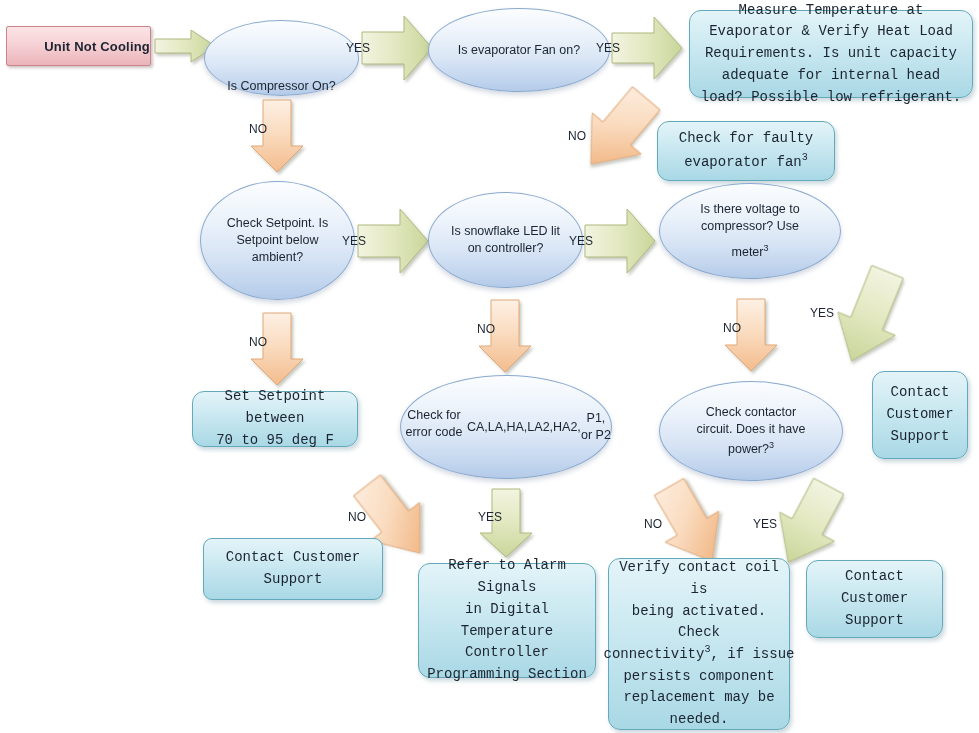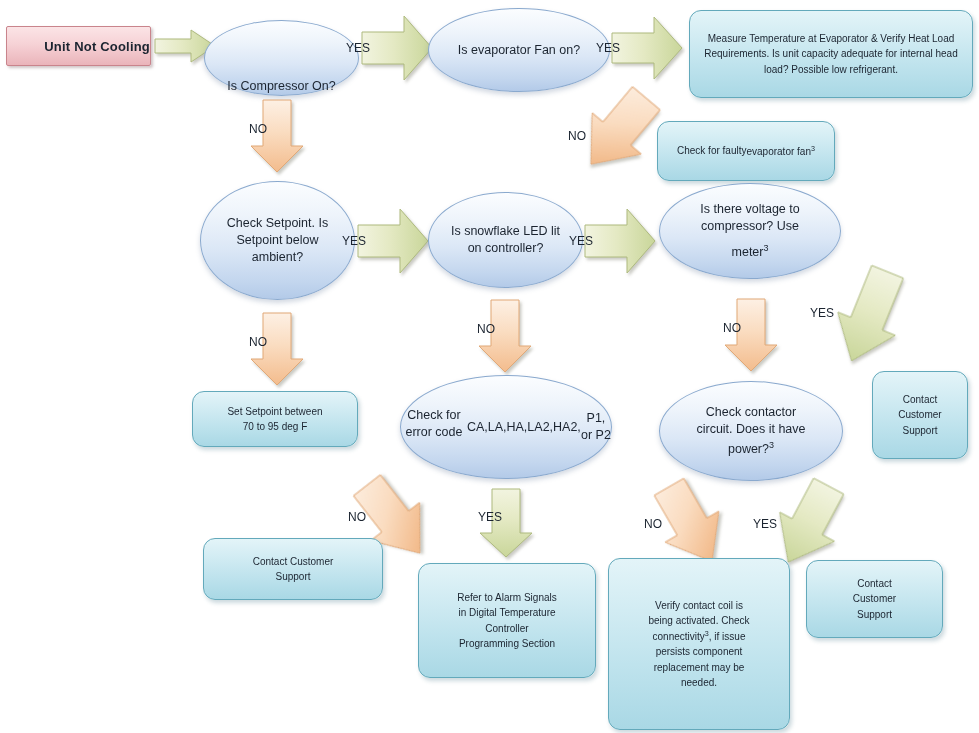--- a/index.html
+++ b/index.html
@@ -32,23 +32,24 @@
     border:1px solid #8aa9ce;
     font-size:12.5px;line-height:1.35;
     box-shadow:0 3px 5px rgba(110,130,160,.30);
   }
 
   
   .tealbox{
     border-radius:12px;
     background:linear-gradient(to bottom,#e3f4f8 0%,#d2ecf3 30%,#bfe3ed 62%,#a9d8e5 100%);
     border:1px solid #63a9bb;
-    font-size:10px;line-height:1.55;
+    font-size:14px;line-height:1.55;
     box-shadow:2px 3px 4px rgba(100,140,155,.33);
     padding:4px 8px;
+    font-family:Liberation Mono, monospace;
   }
 
   
   .arrow{position:absolute;display:flex;align-items:center;justify-content:flex-start;}
   .arrow .lbl{
     position:relative;z-index:3;font-size:12px;color:#1b2430;
     pointer-events:none;white-space:nowrap;
   }
   .arrow svg{position:absolute;left:0;top:0;overflow:visible;}
 
@@ -134,21 +135,21 @@
 
   <div class="arrow" style="left:566px;top:82px;width:104px;height:100px;">
     <svg width="104" height="100" viewBox="0 0 104 100">
       <g transform="rotate(40 52 50)">
         <polygon points="34,6 70,6 70,52 84,52 52,92 20,52 34,52" fill="url(#gNoD)" stroke="#e1a877" stroke-width="1" filter="url(#shadow)"></polygon>
       </g>
     </svg>
     <span class="lbl" style="margin-top:8px;margin-left:2px;">NO</span>
   </div>
 
-  <div class="node tealbox" style="left:657px;top:121px;width:178px;height:60px;flex-direction:row;">
+  <div class="node tealbox" style="left:657px;top:121px;width:178px;height:60px;flex-direction:column;">
     <div>Check for faulty</div>
     <div class="nowrapline" style="margin-top:2px;">
       <span>evaporator fan</span><sup>3</sup>
     </div>
   </div>
 
   <div class="node ellipse" style="left:200px;top:181px;width:155px;height:119px;">
     <span style="display:block;width:105px;">Check Setpoint.  Is Setpoint below ambient?</span>
   </div>
 
@@ -260,21 +261,21 @@
 
   <div class="arrow" style="left:757px;top:477px;width:102px;height:96px;">
     <svg width="102" height="96" viewBox="0 0 102 96">
       <g transform="rotate(28 51 48)">
         <polygon points="34,4 68,4 68,50 82,50 51,90 20,50 34,50" fill="url(#gYesV)" stroke="#aeba7f" stroke-width="1" filter="url(#shadow)"></polygon>
       </g>
     </svg>
     <span class="lbl" style="margin-top:-2px;margin-left:-4px;">YES</span>
   </div>
 
-  <div class="node tealbox" style="left:203px;top:538px;width:180px;height:62px;flex-direction:column;">
+  <div class="node tealbox" style="left:203px;top:538px;width:180px;height:62px;flex-direction:column;border-radius:9px;">
     <div>Contact Customer</div>
     <div>Support</div>
   </div>
 
   <div class="node tealbox" style="left:418px;top:563px;width:178px;height:115px;flex-direction:column;">
     <div>Refer to Alarm Signals</div>
     <div>in Digital Temperature</div>
     <div>Controller</div>
     <div>Programming Section</div>
   </div>

